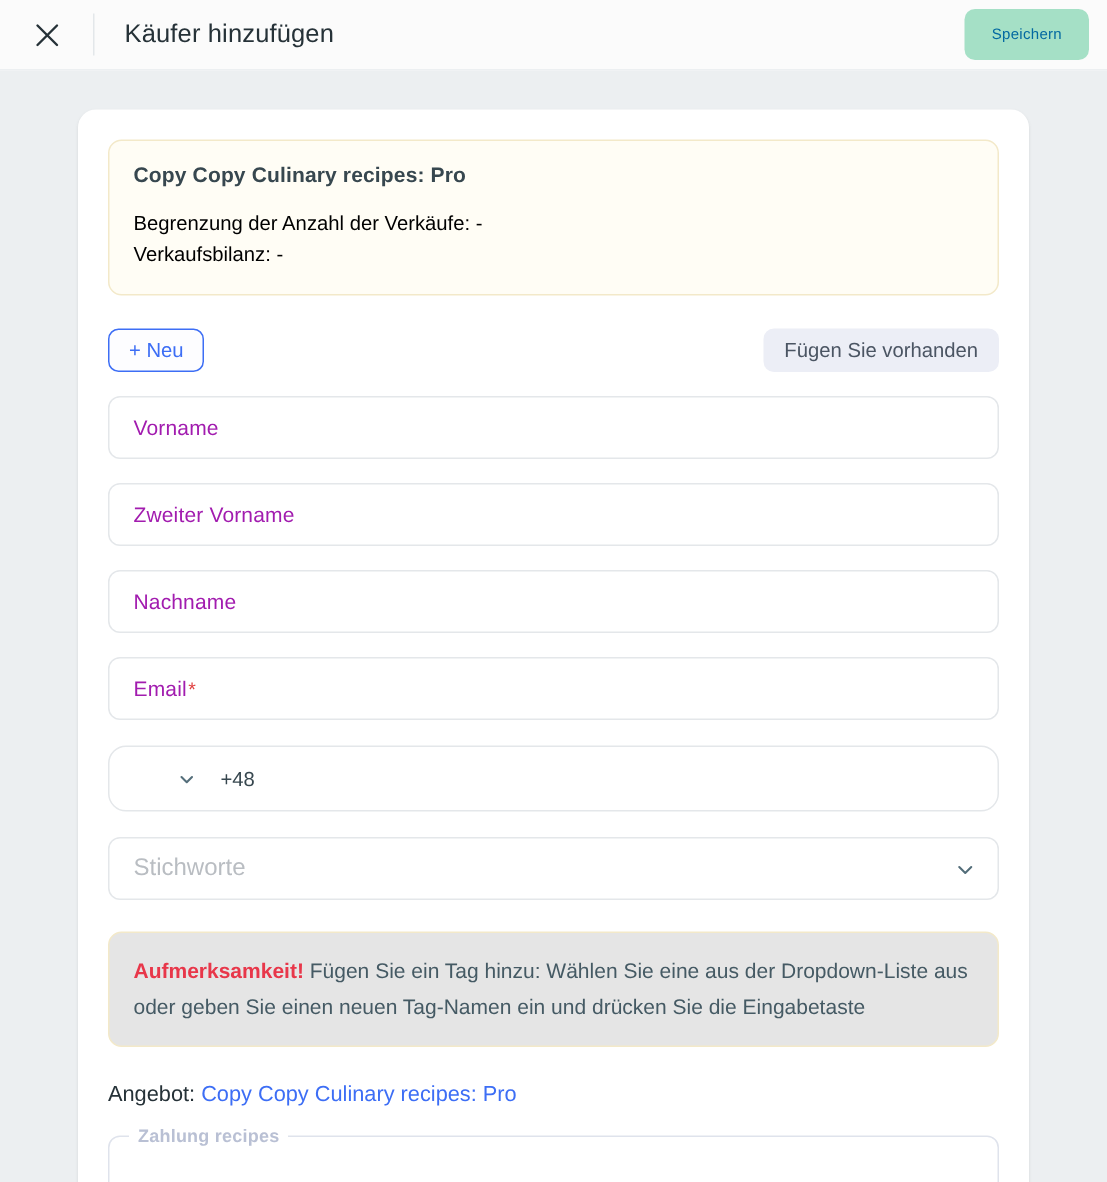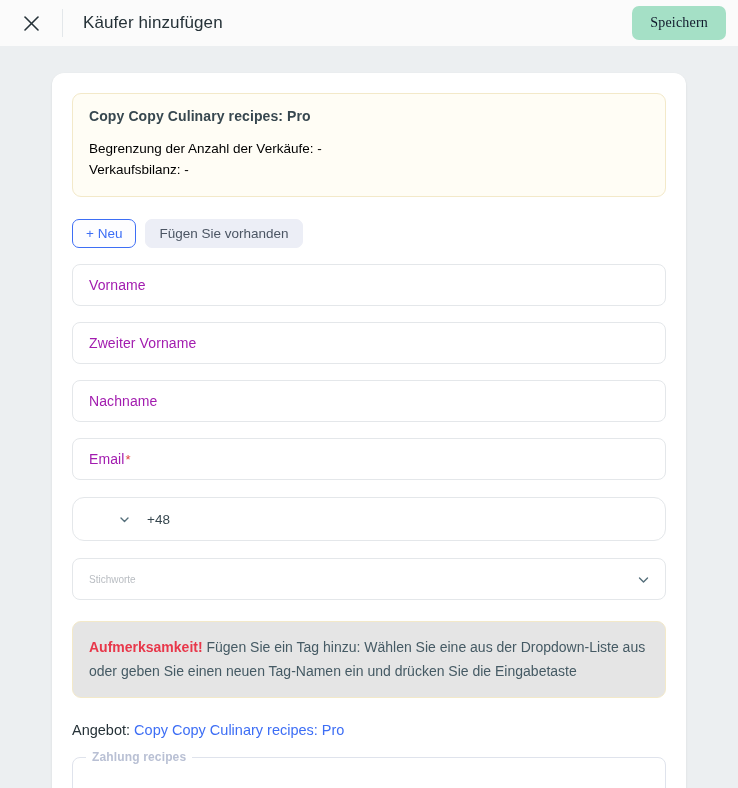--- a/index.html
+++ b/index.html
@@ -40,27 +40,27 @@
     font-size: 17px;
     color: #263238;
     font-weight: 400;
     letter-spacing: .1px;
     flex: 1 1 auto;
     white-space: nowrap;
   }
   .save-btn {
     flex: 0 0 auto;
     background: #a5e0c6;
-    color: #0f172a;
+    color: #0369a1;
     border: none;
     border-radius: 7px;
     height: 34px;
     padding: 0 18px;
-    font-size: 14px;
-    font-family: Liberation Serif, serif;
+    font-size: 10px;
+    font-family: Liberation Sans, sans-serif;
     font-weight: 500;
     cursor: default;
     letter-spacing: .2px;
   }
 
   
   .page {
     height: 741px;
     background: #eceff1;
     padding: 26px 52px 0 52px;
@@ -92,20 +92,21 @@
     font-size: 13.5px;
     color: #000000;
     line-height: 21px;
   }
 
   
   .btn-row {
     display: flex;
     gap: 9px;
     margin-top: 22px;
+    justify-content: space-between;
   }
   .btn-new {
     background: #fdfdff;
     border: 1px solid #3d6ef5;
     color: #3d6ef5;
     border-radius: 7px;
     height: 29px;
     padding: 0 13px;
     font-size: 13.5px;
     font-family: inherit;
@@ -182,21 +183,21 @@
     height: 42px;
     border: 1px solid #e4e7ea;
     border-radius: 8px;
     background: #ffffff;
     display: flex;
     align-items: center;
     justify-content: space-between;
     padding: 0 14px 0 16px;
     cursor: pointer;
   }
-  .select-field .ph { color: #b9bdc2; font-size: 10px; }
+  .select-field .ph { color: #b9bdc2; font-size: 16px; }
   .select-chev { color: #546e7a; display: flex; align-items: center; }
 
   
   .warn-box {
     margin-top: 21px;
     background: #e5e5e5;
     border: 1px solid #f3e9c9;
     border-radius: 9px;
     padding: 13px 16px 14px 16px;
     font-size: 14px;

